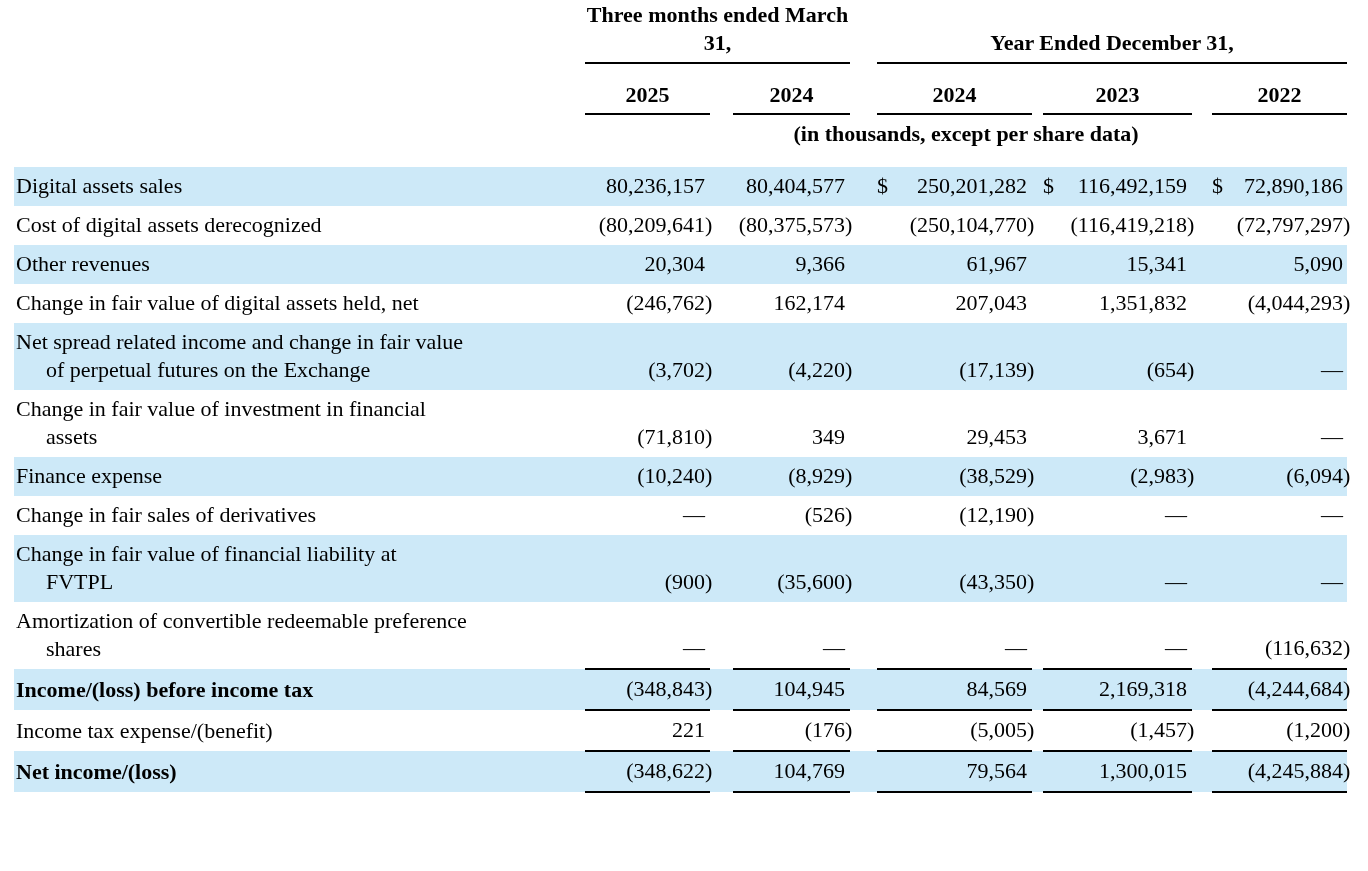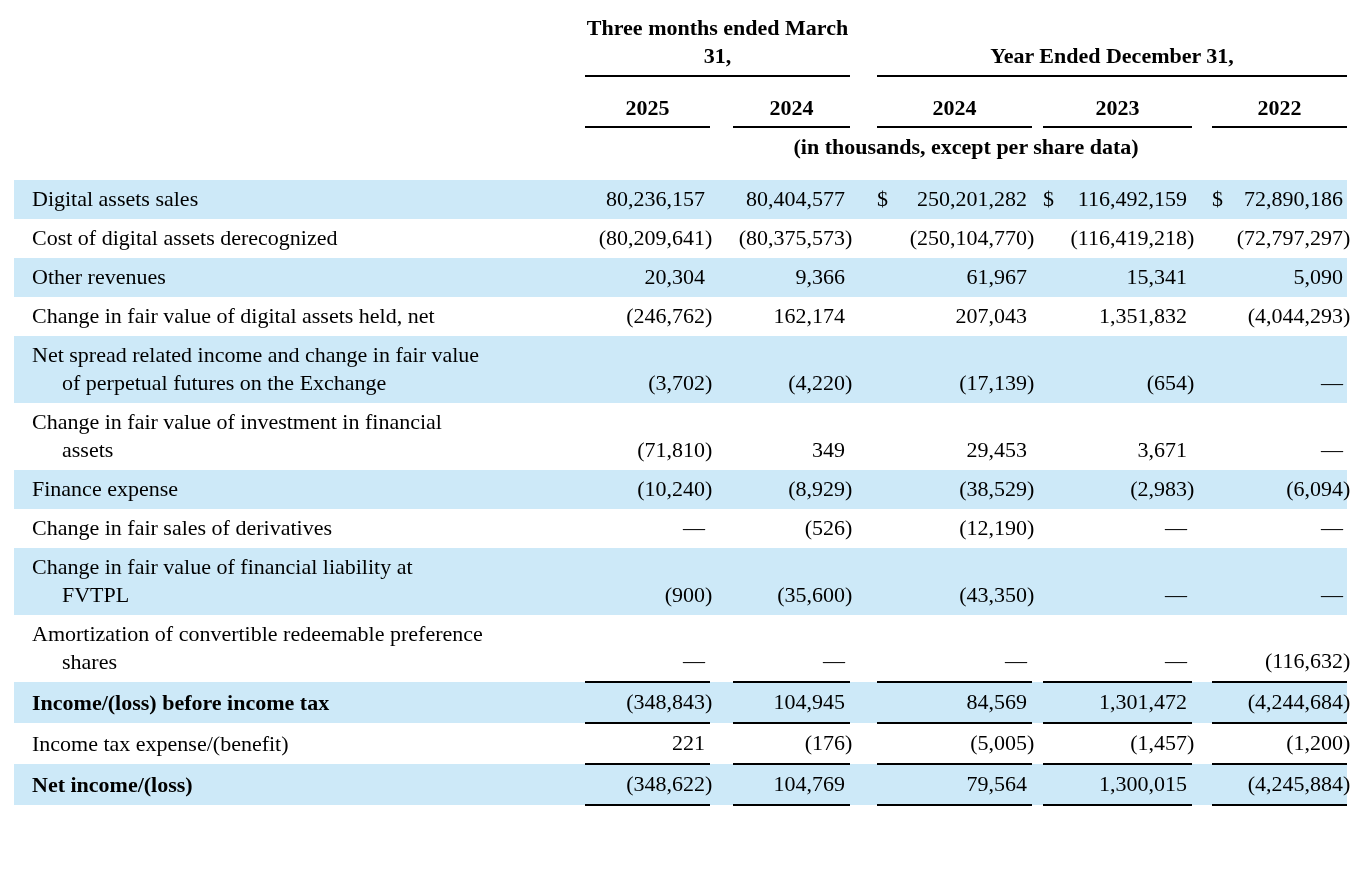--- a/index.html
+++ b/index.html
@@ -17,21 +17,21 @@
     width: 1368px;
     height: 871px;
     overflow: hidden;
     font-family: "Liberation Serif", "DejaVu Serif", serif;
     font-size: 22px;
     color: #000;
   }
   table.fin {
     border-collapse: collapse;
     table-layout: fixed;
-    margin: 14px 0 0 14px;
+    margin: 1px 0 0 14px;
     width: 1333px;
   }
   td { vertical-align: bottom; line-height: 28px; padding: 0; }
 
   
   td.grp {
     font-weight: bold;
     text-align: center;
     vertical-align: bottom;
     border-bottom: 2.5px solid var(--rule);
@@ -45,21 +45,21 @@
   }
   td.units {
     font-weight: bold;
     text-align: center;
     padding: 5px 0 19px 0;
   }
 
   
   tbody td { padding-top: 5px; padding-bottom: 6px; }
   td.label {
-    padding-left: 48px;
+    padding-left: 32px;
     text-indent: -30px;
   }
   td.num {
     text-align: right;
     white-space: nowrap;
     padding-right: 5px;
   }
   td.num.last { padding-right: 4px; }
   td.gap {}
 
@@ -239,21 +239,21 @@
           <td class="num last">(116,632<span class="paren">)</span></td>
         </tr>
         <tr class="shaded bold ruled">
           <td class="label">Income/(loss) before income tax</td>
           <td class="num">(348,843<span class="paren">)</span></td>
           <td class="gap"></td>
           <td class="num">104,945</td>
           <td class="gap"></td>
           <td class="num">84,569</td>
           <td class="gap"></td>
-          <td class="num">1,301,472</td>
+          <td class="num">2,169,318</td>
           <td class="gap"></td>
           <td class="num last">(4,244,684<span class="paren">)</span></td>
         </tr>
         <tr class="ruled">
           <td class="label">Income tax expense/(benefit)</td>
           <td class="num">221</td>
           <td class="gap"></td>
           <td class="num">(176<span class="paren">)</span></td>
           <td class="gap"></td>
           <td class="num">(5,005<span class="paren">)</span></td>

